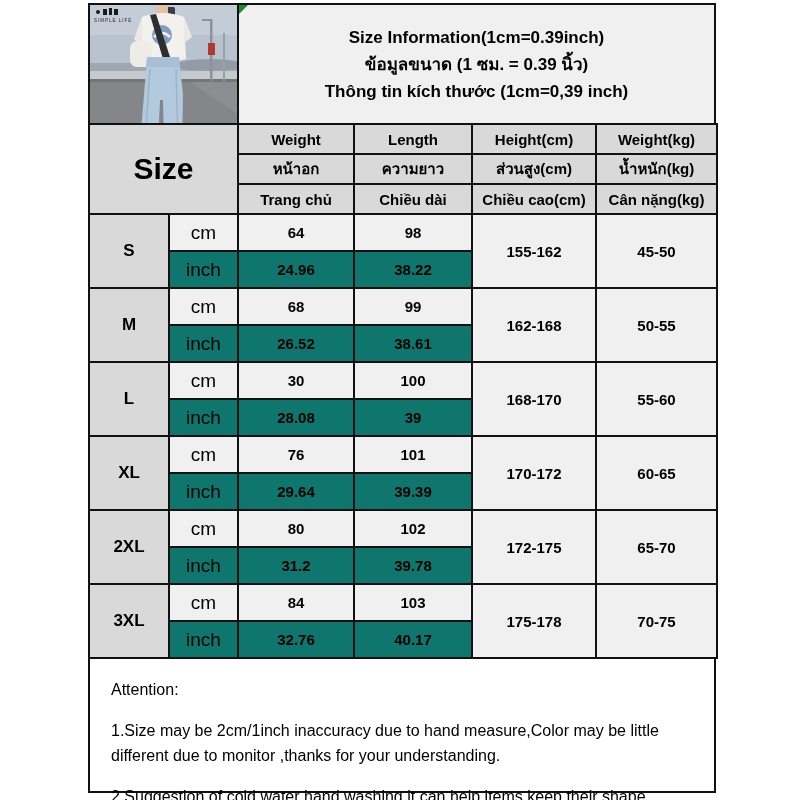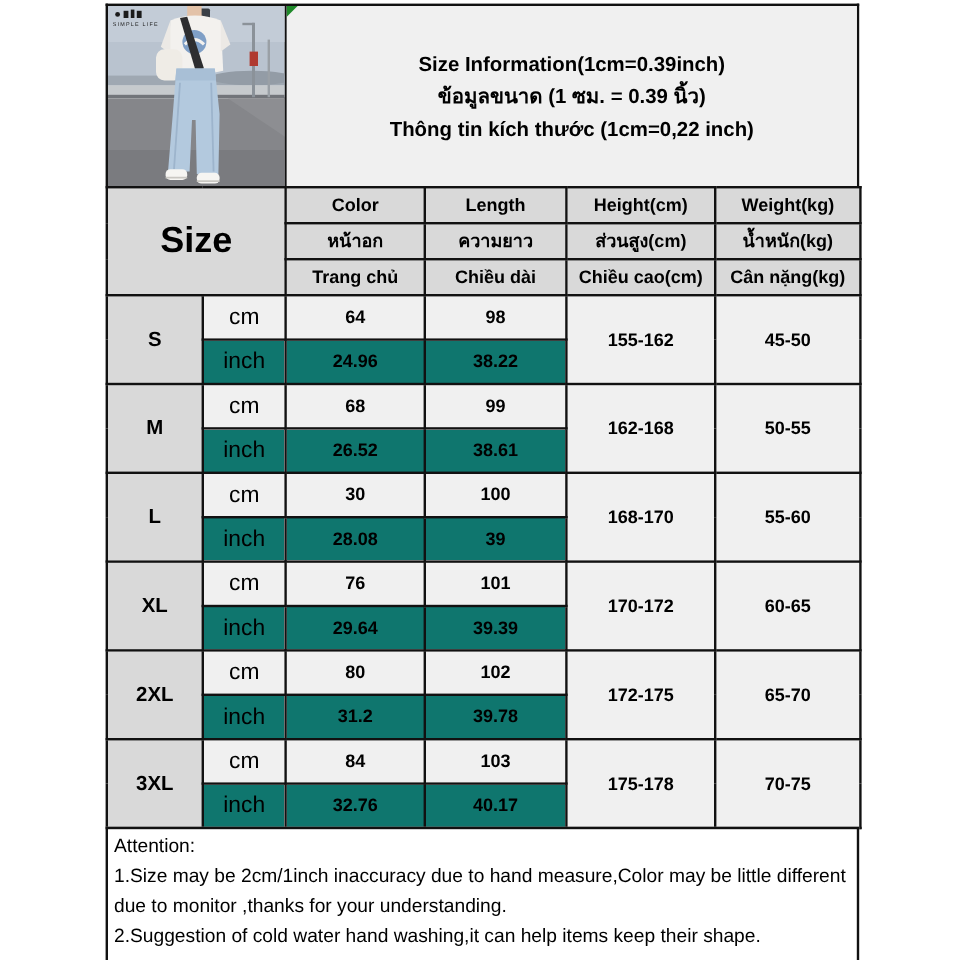--- a/index.html
+++ b/index.html
@@ -1,40 +1,40 @@
 <!DOCTYPE html>
 <html><head>
 <meta charset="utf-8">
 <style>
   html,body{margin:0;padding:0;background:#ffffff;}
   body{width:800px;height:800px;position:relative;font-family:"Liberation Sans",sans-serif;color:#000;}
   .sheet{position:absolute;left:88px;top:3px;width:628px;}
 
   
-  .top-row{display:flex;border:2px solid #111;border-bottom:none;height:152px;box-sizing:border-box;}
+  .top-row{display:flex;border:2px solid #111;border-bottom:none;height:120px;box-sizing:border-box;}
   .photo{width:149px;height:100%;position:relative;flex:0 0 149px;border-right:2px solid #111;box-sizing:border-box;overflow:hidden;}
   .title-box{flex:1;background:#f0f0f0;display:flex;flex-direction:column;justify-content:center;align-items:center;gap:4px;position:relative;}
   .title-line{font-weight:bold;font-size:17px;line-height:23px;text-align:center;}
   .corner-flag{position:absolute;left:0;top:0;width:0;height:0;border-top:9px solid #1f8a2a;border-right:9px solid transparent;}
 
   
   table.size-table{border-collapse:collapse;table-layout:fixed;width:628px;}
   table.size-table td{border:2px solid #111;text-align:center;vertical-align:middle;padding:0;overflow:hidden;}
   .c-gray{background:#d9d9d9;}
   .c-light{background:#f0f0f0;}
   .c-white{background:#0f766e;}
   .hdr{font-weight:bold;font-size:15px;height:28px;}
   .size-big{font-weight:bold;font-size:30px;}
   .size-name{font-weight:bold;font-size:17px;}
   .unit{font-weight:normal;font-size:19px;height:35px;}
   .val{font-weight:bold;font-size:15px;margin-left:24px;}
 
   
   .attention{border:2px solid #111;margin-top:-2px;background:#fff;height:136px;box-sizing:border-box;padding:2px 6px 0 5px;}
-  .attention p{margin:0;font-size:16px;line-height:25px;font-weight:normal;}
+  .attention p{margin:16px;font-size:16px;line-height:25px;font-weight:normal;}
 </style>
 </head>
 <body>
 
 <div class="sheet">
 
   <div class="top-row">
     <div class="photo">
       <svg width="149" height="152" viewBox="0 0 149 152">
 
@@ -88,38 +88,38 @@
           <rect x="19" y="3" width="3" height="7" fill="#1b1b1b"></rect>
           <rect x="24" y="4" width="4" height="6" fill="#1b1b1b"></rect>
           <text x="4" y="17" font-size="4.5" fill="#222" font-family="Liberation Sans, sans-serif" letter-spacing="1">SIMPLE LIFE</text>
         </g>
       </svg>
     </div>
     <div class="title-box">
       <span class="corner-flag"></span>
       <div class="title-line">Size Information(1cm=0.39inch)</div>
       <div class="title-line">ข้อมูลขนาด (1 ซม. = 0.39 นิ้ว)</div>
-      <div class="title-line">Thông tin kích thước (1cm=0,22 inch)</div>
+      <div class="title-line">Thông tin kích thước (1cm=0,39 inch)</div>
     </div>
   </div>
 
   <table class="size-table">
     <colgroup>
       <col style="width:80px">
         <col style="width:69px">
         <col style="width:116px">
       <col style="width:118px">
         <col style="width:124px">
         <col style="width:121px">
     </colgroup>
     <tbody>
 
       <tr>
         <td colspan="2" rowspan="3" class="c-gray size-big">Size</td>
-        <td class="c-gray hdr">Color</td>
+        <td class="c-gray hdr">Weight</td>
         <td class="c-gray hdr">Length</td>
         <td class="c-gray hdr">Height(cm)</td>
         <td class="c-gray hdr">Weight(kg)</td>
       </tr>
       <tr>
         <td class="c-gray hdr">หน้าอก</td>
         <td class="c-gray hdr">ความยาว</td>
         <td class="c-gray hdr">ส่วนสูง(cm)</td>
         <td class="c-gray hdr">น้ำหนัก(kg)</td>
       </tr>

